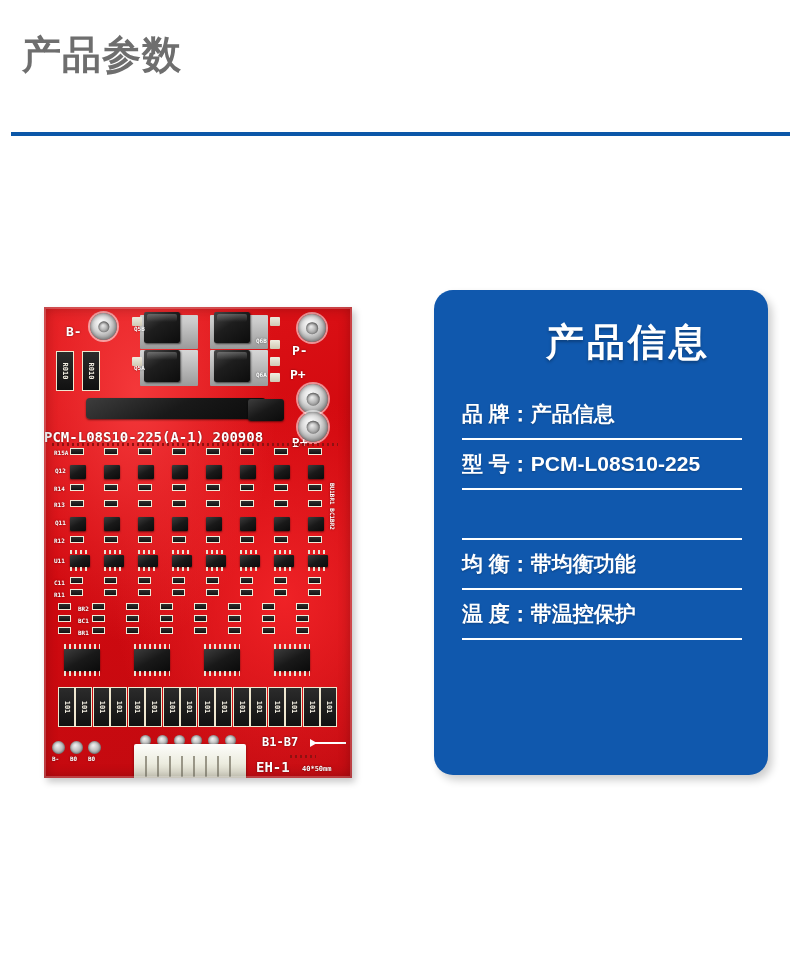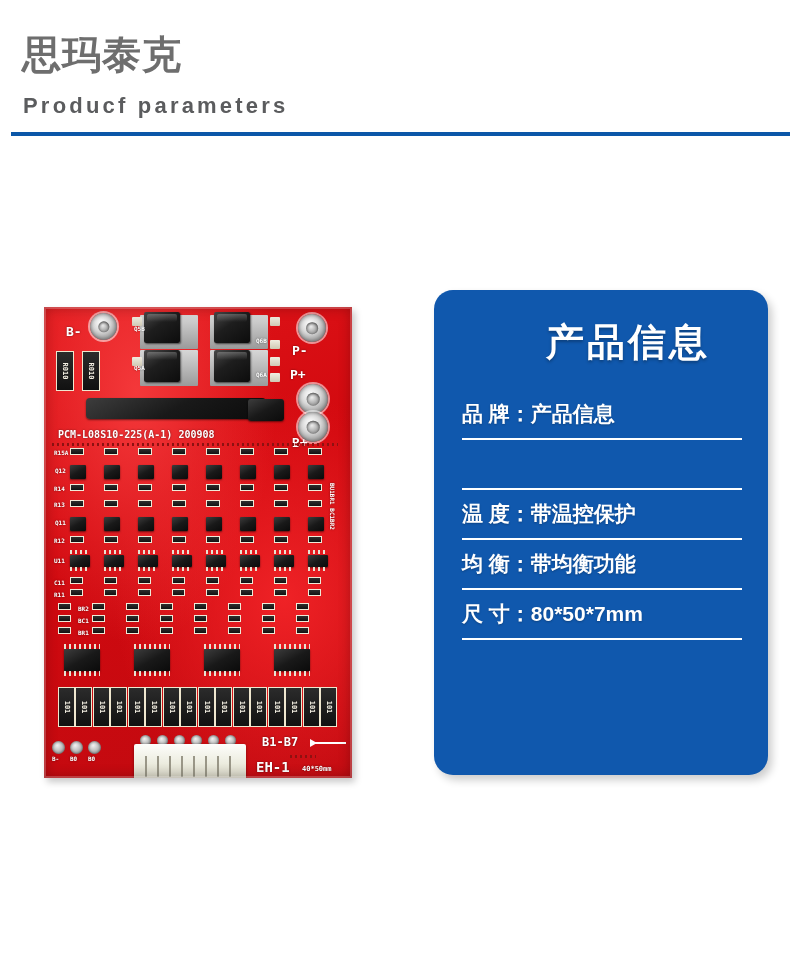--- a/index.html
+++ b/index.html
@@ -262,22 +262,21 @@
     bottom: 0;
     width: 280px;
     height: 2px;
     background: #ffffff;
   }
 </style>
 </head>
 <body>
 
 <div class="header">
-  <div class="header-title-cn">思玛泰克</div>
-  <div class="header-title-en">Producf parameters</div>
+  <div class="header-title-cn">产品参数</div>
   <div class="header-rule"></div>
 </div>
 
 <div class="pcb-wrap">
   <div class="pcb">
 
     <div class="silk" style="left:22px; top:17px; font-size:13px;">B-</div>
     <div class="pad" style="left:46px; top:6px; width:27px; height:27px;"></div>
 
     <div class="resistor" style="left:12px; top:44px; width:18px; height:40px;">
@@ -311,21 +310,21 @@
     <div class="silk" style="left:248px; top:36px; font-size:13px;">P-</div>
     <div class="pad" style="left:254px; top:7px; width:28px; height:28px;"></div>
     <div class="silk" style="left:246px; top:60px; font-size:13px;">P+</div>
     <div class="pad" style="left:254px; top:77px; width:30px; height:30px;"></div>
     <div class="pad" style="left:254px; top:105px; width:30px; height:30px;"></div>
     <div class="silk" style="left:248px; top:128px; font-size:13px;">B+</div>
 
     <div class="soic" style="left:42px; top:91px; width:180px; height:21px; border-radius:4px;"></div>
     <div class="soic" style="left:204px; top:92px; width:36px; height:22px; border-radius:3px;"></div>
 
-    <div class="silk" style="left:14px; top:122px; font-size:10px; letter-spacing:0px;">PCM-L08S10-225(A-1)  200908</div>
+    <div class="silk" style="left:0; top:122px; font-size:14px; letter-spacing:0px;">PCM-L08S10-225(A-1)  200908</div>
 
     <div style="position:absolute; left:8px; top:136px; width:290px; height:200px;">
       <div class="via-row" style="left:0; top:0; width:286px; height:3px;"></div>
 
       <div class="silk" style="left:2px; top:6px; font-size:6px;">R15A</div>
       <div class="silk" style="left:3px; top:24px; font-size:6px;">Q12</div>
       <div class="silk" style="left:2px; top:42px; font-size:6px;">R14</div>
       <div class="silk" style="left:2px; top:58px; font-size:6px;">R13</div>
       <div class="silk" style="left:3px; top:76px; font-size:6px;">Q11</div>
       <div class="silk" style="left:2px; top:94px; font-size:6px;">R12</div>
@@ -554,28 +553,28 @@
 </div>
 
 <div class="info-panel">
   <div class="info-title">产品信息</div>
   <div class="info-rows" id="info-rows">
       <div class="info-row">
         <div class="row-text"><span class="row-label">品 牌：</span><span class="row-value">产品信息</span></div>
         <div class="row-divider"></div>
       </div>
       <div class="info-row">
+        <div class="row-text"><span class="row-label">型 号：</span><span class="row-value"> PCM-L08S10-225</span></div>
+        <div class="row-divider"></div>
+      </div>
+      <div class="info-row">
+        <div class="row-divider"></div>
+      </div>
+      <div class="info-row">
+        <div class="row-text"><span class="row-label">均 衡：</span><span class="row-value">带均衡功能</span></div>
         <div class="row-divider"></div>
       </div>
       <div class="info-row">
         <div class="row-text"><span class="row-label">温 度：</span><span class="row-value">带温控保护</span></div>
         <div class="row-divider"></div>
       </div>
-      <div class="info-row">
-        <div class="row-text"><span class="row-label">均 衡：</span><span class="row-value">带均衡功能</span></div>
-        <div class="row-divider"></div>
-      </div>
-      <div class="info-row">
-        <div class="row-text"><span class="row-label">尺 寸：</span><span class="row-value"> 80*50*7mm</span></div>
-        <div class="row-divider"></div>
-      </div>
     </div>
 </div>
 
 </body></html>

